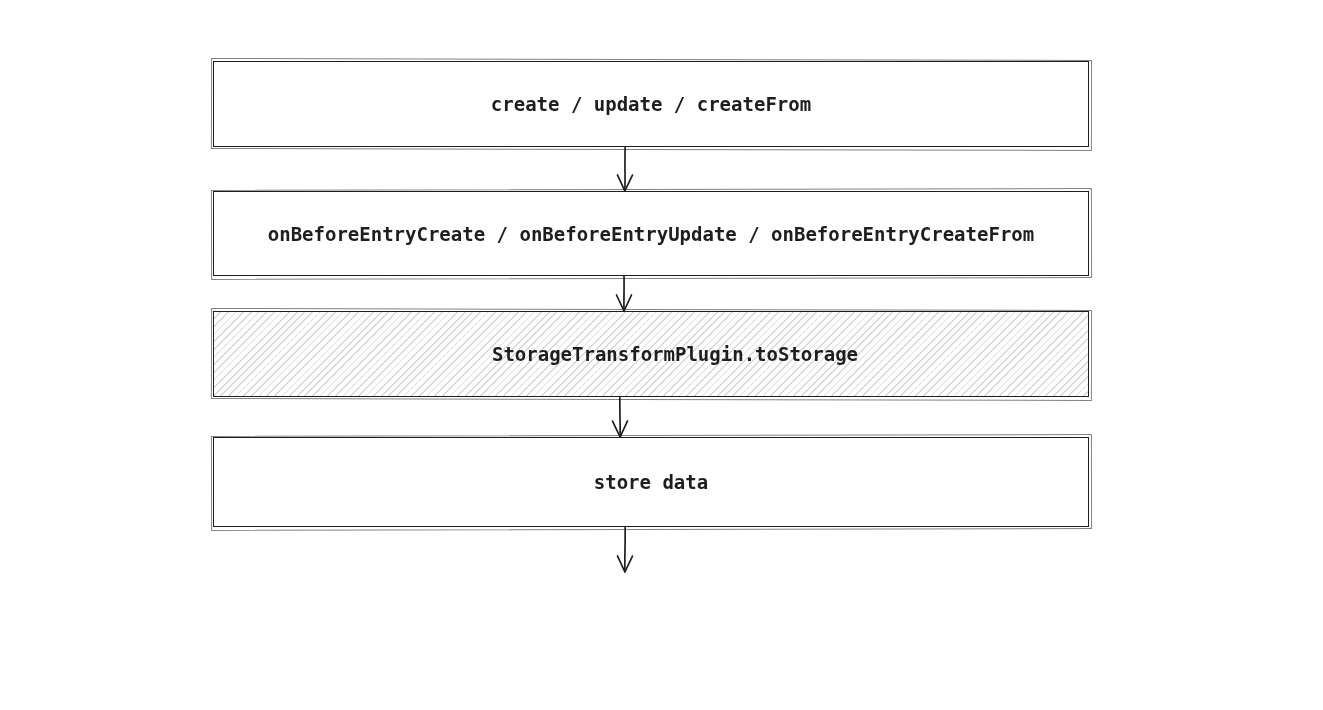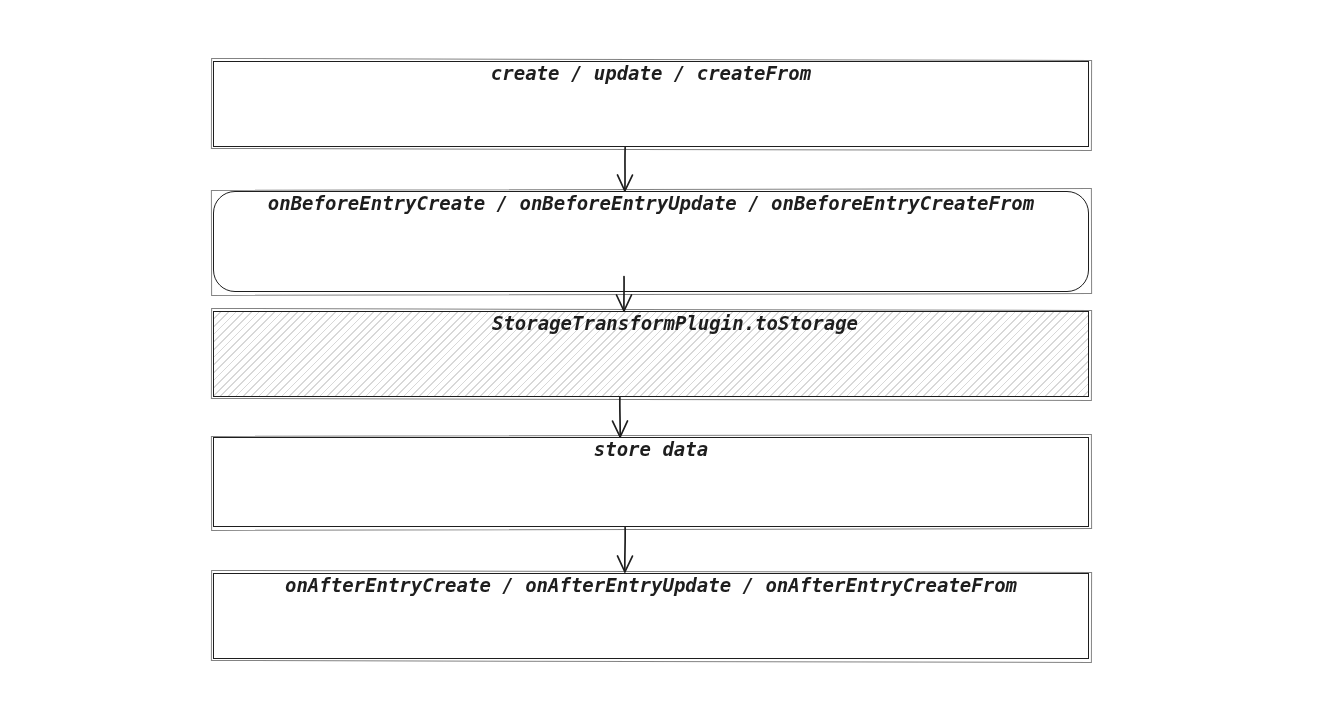--- a/index.html
+++ b/index.html
@@ -15,44 +15,43 @@
     overflow: hidden;
     font-family: "DejaVu Sans Mono", "Liberation Mono", monospace;
   }
   .node {
     position: absolute;
     left: 213px;
     width: 876px;
     background: #ffffff;
     border: 1.7px solid #1e1e1e;
     display: flex;
-    align-items: flex-start;
+    align-items: center;
     justify-content: center;
     box-sizing: border-box;
-    font-style: italic;
   }
   
   .node::before {
     content: "";
     position: absolute;
     inset: -3.5px;
     border: 1px solid rgba(30,30,30,0.55);
     transform: rotate(0.13deg);
     pointer-events: none;
   }
   .node:nth-of-type(2n)::before { transform: rotate(-0.12deg); }
   .node .label {
     font-size: 19px;
     font-weight: bold;
     color: #1e1e1e;
     white-space: nowrap;
     letter-spacing: 0;
   }
   .n1 { top: 61px;  height: 86px; }
-  .n2 { top: 191px; height: 101px; border-radius: 22px; }
+  .n2 { top: 191px; height: 85px; }
   .n3 { top: 311px; height: 86px; padding-left: 48px; }
   .n4 { top: 437px; height: 90px; }
   .n5 { top: 573px; height: 86px; }
   .hachure {
     background-image: repeating-linear-gradient(
       135deg,
       rgba(0,0,0,0) 0px,
       rgba(0,0,0,0) 4.2px,
       #d8d8d8 4.2px,
       #d8d8d8 5.4px
@@ -109,17 +108,14 @@
 
   <div class="node n4">
     <span class="label">store data</span>
   </div>
 
   <svg class="arrow a4" viewBox="0 0 40 46">
     <path d="M20 0.5 C20.4 14 19.6 31 20 44.5"></path>
     <path d="M12.5 29 L20 45 L27.5 29"></path>
   </svg>
 
-  <div class="node n5">
-    <span class="label">onAfterEntryCreate / onAfterEntryUpdate / onAfterEntryCreateFrom</span>
-  </div>
 
 </div>
 
 </body></html>

